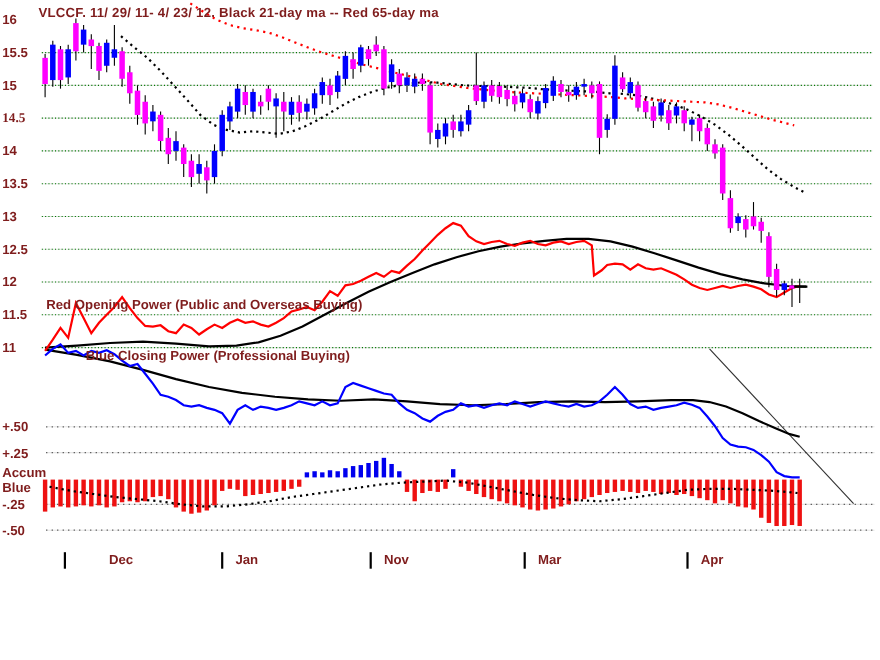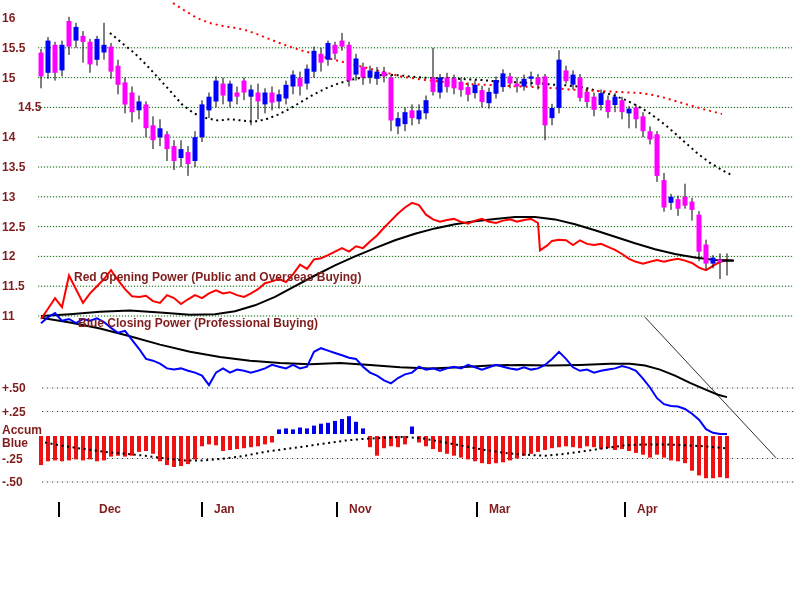--- a/index.html
+++ b/index.html
@@ -1,21 +1,21 @@
 <!DOCTYPE html>
 <html><head>
 <meta charset="utf-8">
 <style>
   html,body { margin:0; padding:0; background:#fff; }
   body { width:800px; height:600px; font-family:"Liberation Sans", sans-serif; }
   .chart-root { position:relative; width:800px; height:600px; background:#fff; overflow:hidden; }
   .chart-root svg { position:absolute; left:0; top:0; }
   .lbl { position:absolute; font-weight:bold; color:#7f1d1d; font-size:12px; line-height:13px; white-space:nowrap; }
   .title { left:35px; top:5px; letter-spacing:0.2px; }
-  .red-power-label { left:42px; top:271px;margin-left:32px; }
+  .red-power-label { left:42px; top:271px; }
   .blue-power-label { left:42px; top:317px;margin-left:36px; }
 </style>
 </head>
 <body>
 
 <div class="chart-root">
   <svg id="chart-svg" width="800" height="600">
       <g>
         <line x1="38" y1="47.8" x2="793" y2="47.8" stroke="#e4e4e4" stroke-width="1"></line>
         <line x1="38" y1="47.8" x2="793" y2="47.8" stroke="#007a00" stroke-width="1" stroke-dasharray="1 2"></line>
@@ -374,27 +374,28 @@
         <rect x="722" y="259.6" width="12" height="2" fill="#000000"></rect>
       </g>
       <g>
         <line x1="59" y1="502" x2="59" y2="517" stroke="#000" stroke-width="2"></line>
         <line x1="202" y1="502" x2="202" y2="517" stroke="#000" stroke-width="2"></line>
         <line x1="337" y1="502" x2="337" y2="517" stroke="#000" stroke-width="2"></line>
         <line x1="477" y1="502" x2="477" y2="517" stroke="#000" stroke-width="2"></line>
         <line x1="625" y1="502" x2="625" y2="517" stroke="#000" stroke-width="2"></line>
       </g>
     </svg>
+  <div class="lbl title">VLCCF.  11/ 29/ 11- 4/ 23/ 12.   Black 21-day ma -- Red 65-day ma</div>
   <div class="lbl red-power-label">Red Opening Power (Public and Overseas Buying)</div>
   <div class="lbl blue-power-label">Blue Closing Power (Professional Buying)</div>
   <div id="generated-labels">
       <div class="lbl" style="left: 2px; top: 12px;">16</div>
       <div class="lbl" style="left: 2px; top: 42px;">15.5</div>
       <div class="lbl" style="left: 2px; top: 72px;">15</div>
-      <div class="lbl" style="left: 18px; top: 101px;">14.5</div>
+      <div class="lbl" style="left: 2px; top: 101px; font-family: Liberation Serif, serif;">14.5</div>
       <div class="lbl" style="left: 2px; top: 131px;">14</div>
       <div class="lbl" style="left: 2px; top: 161px;">13.5</div>
       <div class="lbl" style="left: 2px; top: 191px;">13</div>
       <div class="lbl" style="left: 2px; top: 221px;">12.5</div>
       <div class="lbl" style="left: 2px; top: 250px;">12</div>
       <div class="lbl" style="left: 2px; top: 280px;">11.5</div>
       <div class="lbl" style="left: 2px; top: 310px;">11</div>
       <div class="lbl" style="left: 2px; top: 382px;">+.50</div>
       <div class="lbl" style="left: 2px; top: 406px;">+.25</div>
       <div class="lbl" style="left: 2px; top: 453px;">-.25</div>

